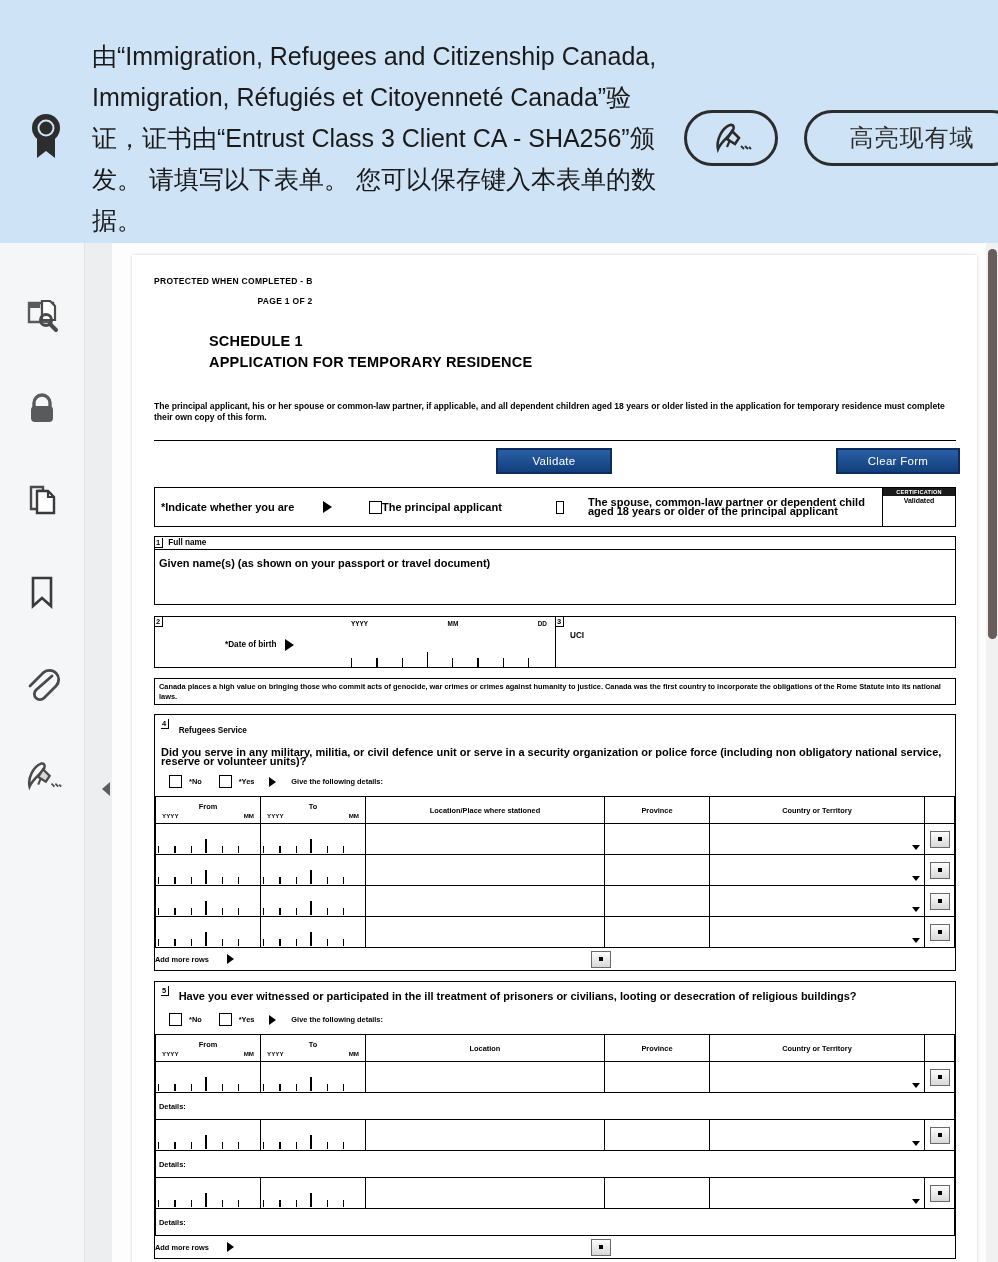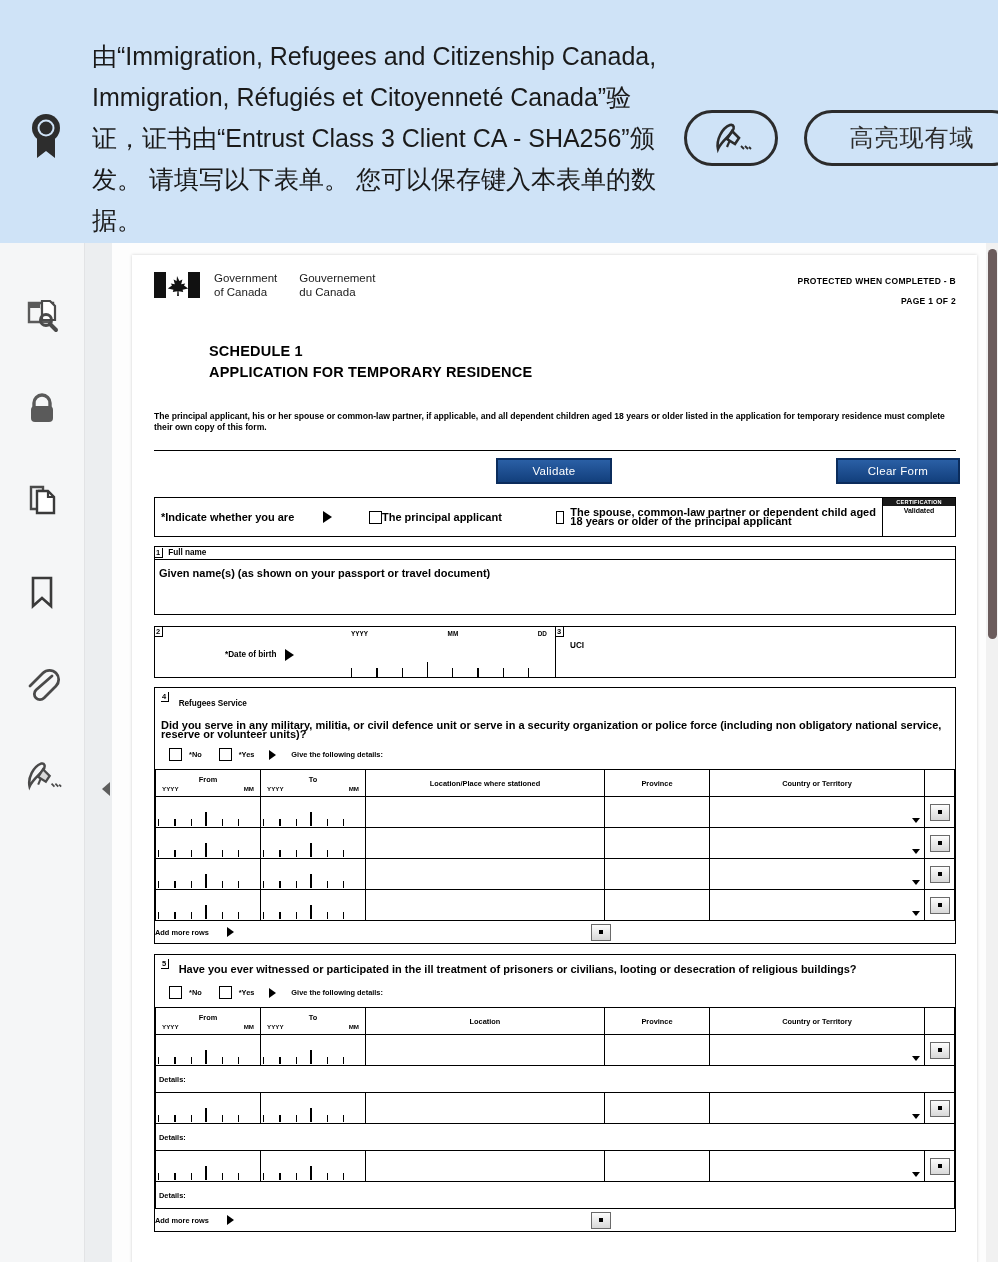--- a/index.html
+++ b/index.html
@@ -80,21 +80,21 @@
 
   
   #form{position:absolute;left:22px;top:16px;width:802px;color:#000;}
 
   .hdr{display:flex;align-items:flex-start;justify-content:space-between;}
   .flag{display:flex;align-items:center;gap:14px;}
   .wordmark{font-size:11.5px;line-height:14px;color:#1b1b1b;display:flex;gap:22px;}
   .wordmark div span{display:block;}
   .protmark{text-align:right;font-size:8.5px;font-weight:bold;letter-spacing:.3px;line-height:20px;}
 
-  .sched{margin-top:30px;margin-left:55px;font-size:14.5px;font-weight:bold;line-height:21px;letter-spacing:.2px;}
+  .sched{margin-top:20px;margin-left:55px;font-size:14.5px;font-weight:bold;line-height:21px;letter-spacing:.2px;}
   .intro{margin-top:28px;font-size:8.6px;font-weight:bold;line-height:11px;}
   .rule{border-top:1.6px solid #000;margin-top:17px;}
 
   .btnrow{position:relative;height:30px;margin-top:7px;}
   .fbtn{
     position:absolute;top:0;height:22px;
     background:linear-gradient(#2a5fa5,#123f7c);
     border:2px solid #0b2c5c;
     color:#fff;font-size:11.5px;font-weight:normal;
     display:flex;align-items:center;justify-content:center;
@@ -233,37 +233,20 @@
   <svg width="14" height="18" viewBox="0 0 14 18">
     <path d="M11 2 L3 9 L11 16 Z" fill="#5d5d5d"></path>
   </svg>
 </div>
 
 <div id="viewport">
   <div id="page">
     <div id="form">
 
       <div class="hdr">
-        <div class="flag">
-          <svg width="46" height="26" viewBox="0 0 46 26">
-            <rect x="0" y="0" width="12" height="26" fill="#111"></rect>
-            <rect x="34" y="0" width="12" height="26" fill="#111"></rect>
-            <path d="M23 4 l2.4 5 l3 -1.4 l-1.2 4.6 l4 -.8 l-1.2 2.2 l4.2 3 l-5.6 1.2 l.6 2.2 l-4.6 -.7 l.3 4.7 h-1.8 l.3 -4.7 l-4.6 .7 l.6 -2.2 l-5.6 -1.2 l4.2 -3 l-1.2 -2.2 l4 .8 l-1.2 -4.6 l3 1.4 z" fill="#111"></path>
-          </svg>
-          <div class="wordmark">
-            <div>
-              <span>Government</span>
-              <span>of Canada</span>
-            </div>
-            <div>
-              <span>Gouvernement</span>
-              <span>du Canada</span>
-            </div>
-          </div>
-        </div>
         <div class="protmark">
           <div>PROTECTED WHEN COMPLETED - B</div>
           <div>PAGE 1 OF 2</div>
         </div>
       </div>
 
       <div class="sched">
         <div>SCHEDULE 1</div>
         <div>APPLICATION FOR TEMPORARY RESIDENCE</div>
       </div>
@@ -280,21 +263,21 @@
         <div class="cell" style="flex:0 0 150px">
           <span class="lbl">*Indicate whether you are</span>
         </div>
         <div class="cell" style="flex:0 0 34px">
           <span class="tri"></span>
         </div>
         <div class="cell" style="flex:0 0 175px;">
           <span class="cbx"></span>
           <span class="lbl">The principal applicant</span>
         </div>
-        <div class="cell" style="flex:1;gap:6px">
+        <div class="cell" style="flex:1;gap:24px">
           <span class="cbx"></span>
           <span class="lbl">The spouse, common-law partner or dependent child aged 18 years or older of the principal applicant</span>
         </div>
         <div id="cert-box">
           <div id="cert-hdr">CERTIFICATION</div>
           <div id="cert-body">Validated</div>
         </div>
       </div>
 
       <div id="sec-name" class="box">
@@ -331,20 +314,21 @@
               <i style="height: 9px; margin-right: 24px;"></i>
               <i style="height: 9px; margin-right: 24px;"></i>
             </div>
         </div>
         <div id="dob-right">
           <span class="nbadge" style="position:absolute;left:0;top:0">3</span>
           <span class="lbl9" style="position:absolute;left:14px;top:14px">UCI</span>
         </div>
       </div>
 
+      <div id="sec-stmt" class="box">Canada places a high value on bringing those who commit acts of genocide, war crimes or crimes against humanity to justice. Canada was the first country to incorporate the obligations of the Rome Statute into its national laws.</div>
 
       <div id="sec4" class="box">
         <div class="secq">
           <span class="nbadge">4</span>
           <span class="lbl9" style="margin-left:5px">Refugees Service</span>
           <div class="lbl" style="margin-top:11px">Did you serve in any military, militia, or civil defence unit or serve in a security organization or police force (including non obligatory national service, reserve or volunteer units)?</div>
         </div>
         <div class="ynrow">
           <span class="cbx"></span>
           <span>*No</span>

